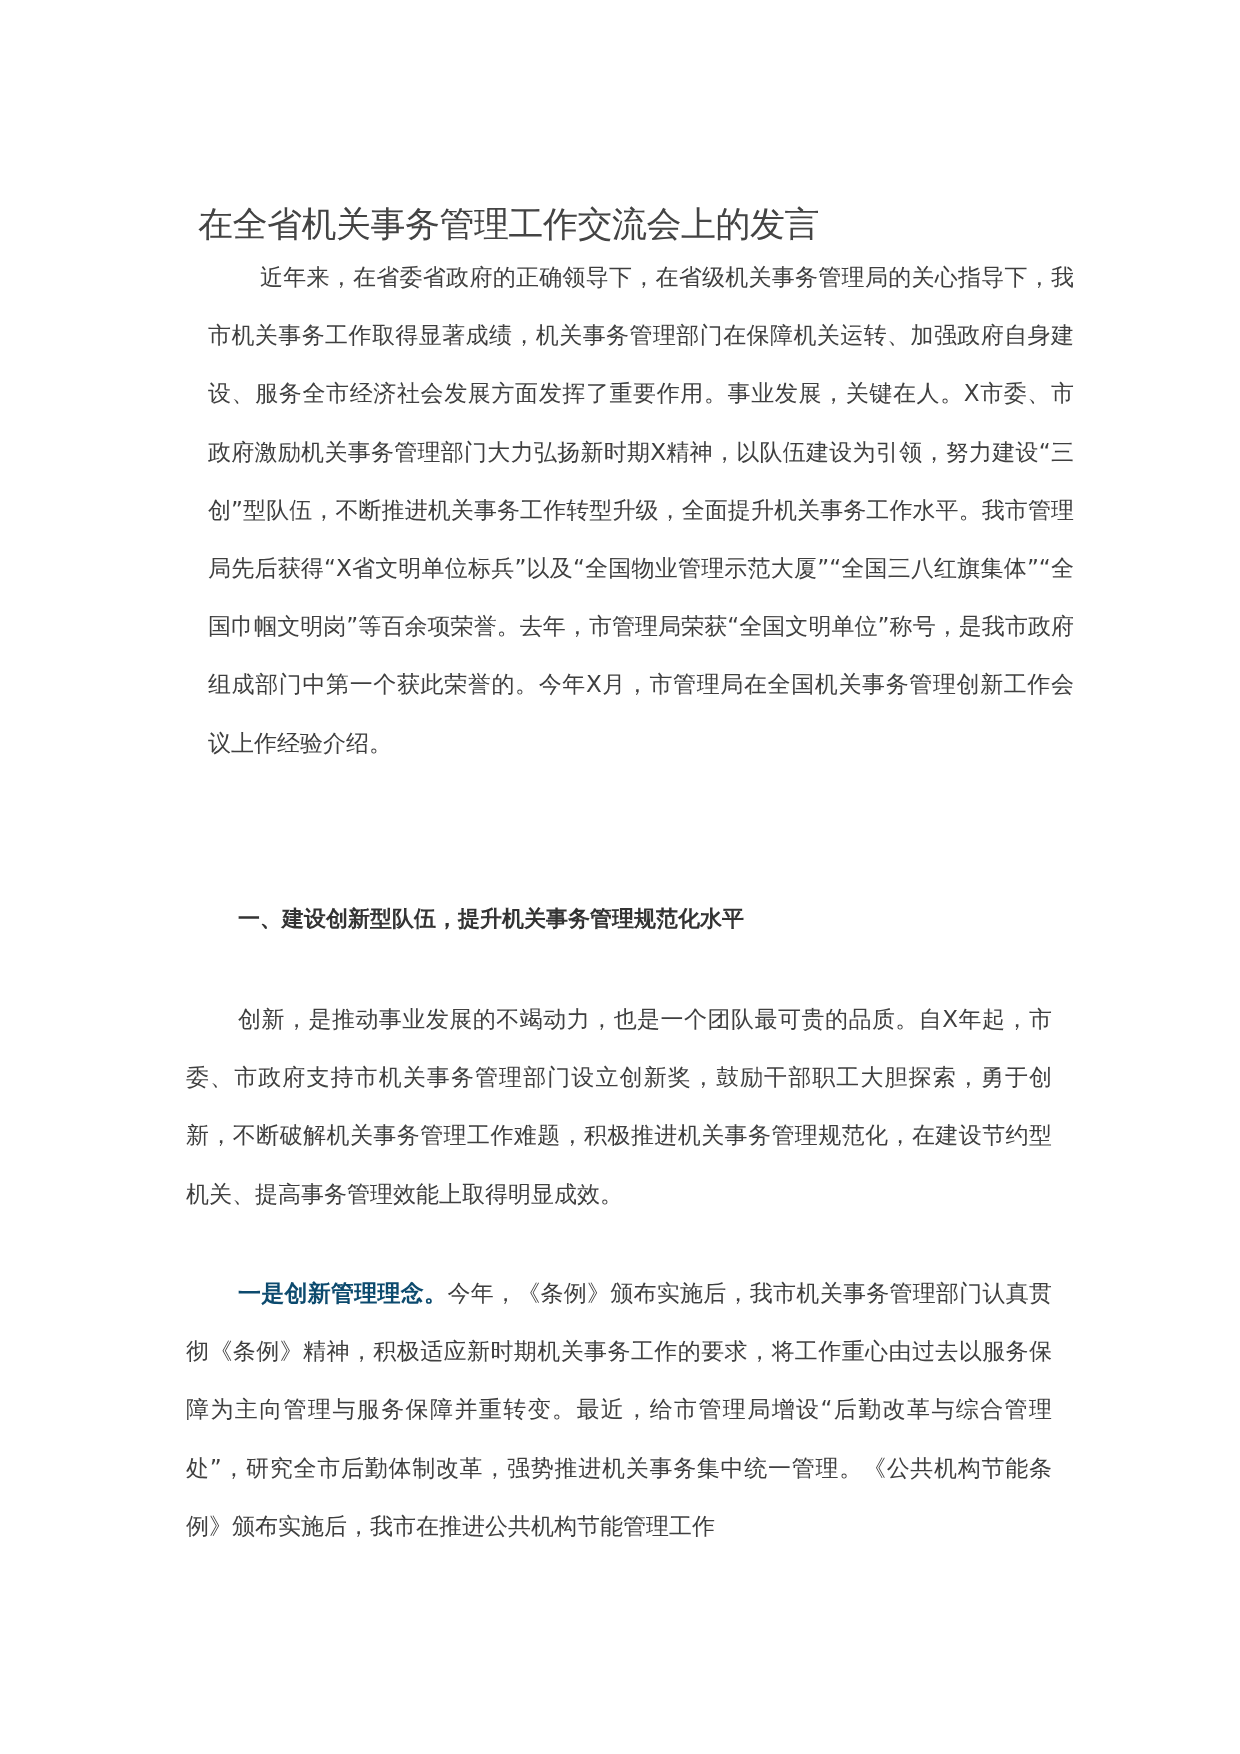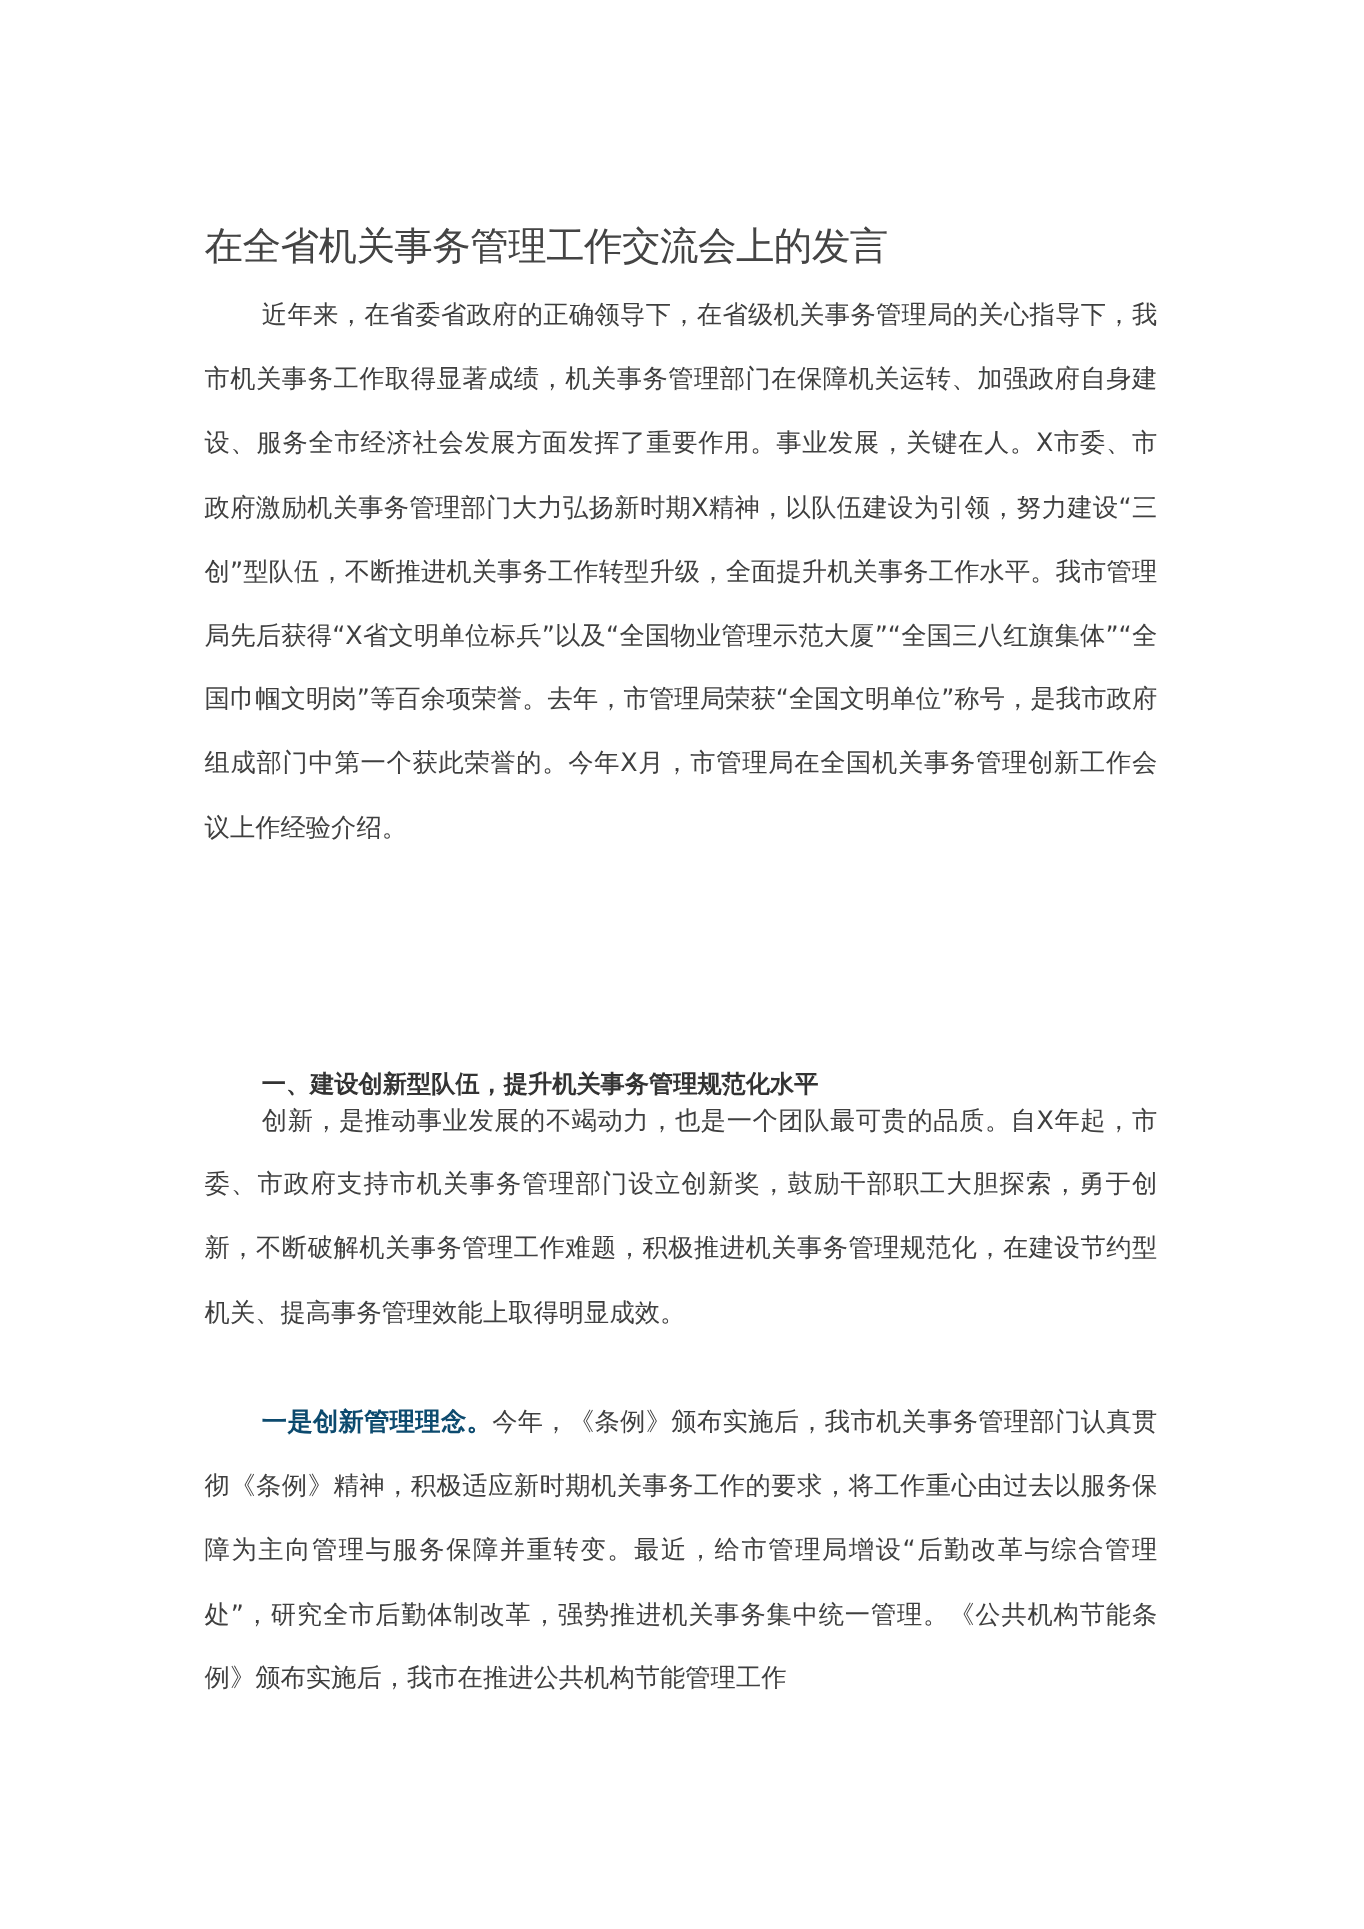--- a/index.html
+++ b/index.html
@@ -17,21 +17,21 @@
     }
     .page {
       position: absolute;
       left: 186px;
       top: 0;
       width: 866px;
     }
     .title {
       position: absolute;
       top: 200px;
-      left: 0;
+      left: 12px;
       width: 880px;
       font-size: 35px;
       line-height: 48px;
       color: #444444;
       white-space: nowrap;
       font-weight: normal;
       margin: 0;
       letter-spacing: -0.5px;
     }
     .body-text {
@@ -39,22 +39,22 @@
       left: 0;
       width: 866px;
       font-size: 23px;
       line-height: 58.2px;
       color: #3f3f3f;
       margin: 0;
       text-align: justify;
       text-indent: 52px;
       letter-spacing: 0px;
     }
-    .p1 { top: 258px; }
-    .h1 { top: 958px; font-weight: bold; font-size: 22px; color: #333333; }
+    .p1 { top: 248px; margin-left: 22px; }
+    .h1 { top: 892px; font-weight: bold; font-size: 22px; color: #333333; font-family: Liberation Mono, monospace; }
     .p2 { top: 990px; }
     .p3 { top: 1264px; }
     .bold-lead { font-weight: bold; color: #0c4a6e; }
   </style>
 </head>
 <body>
 
 <div class="page">
   <h1 class="title">在全省机关事务管理工作交流会上的发言</h1>
 

